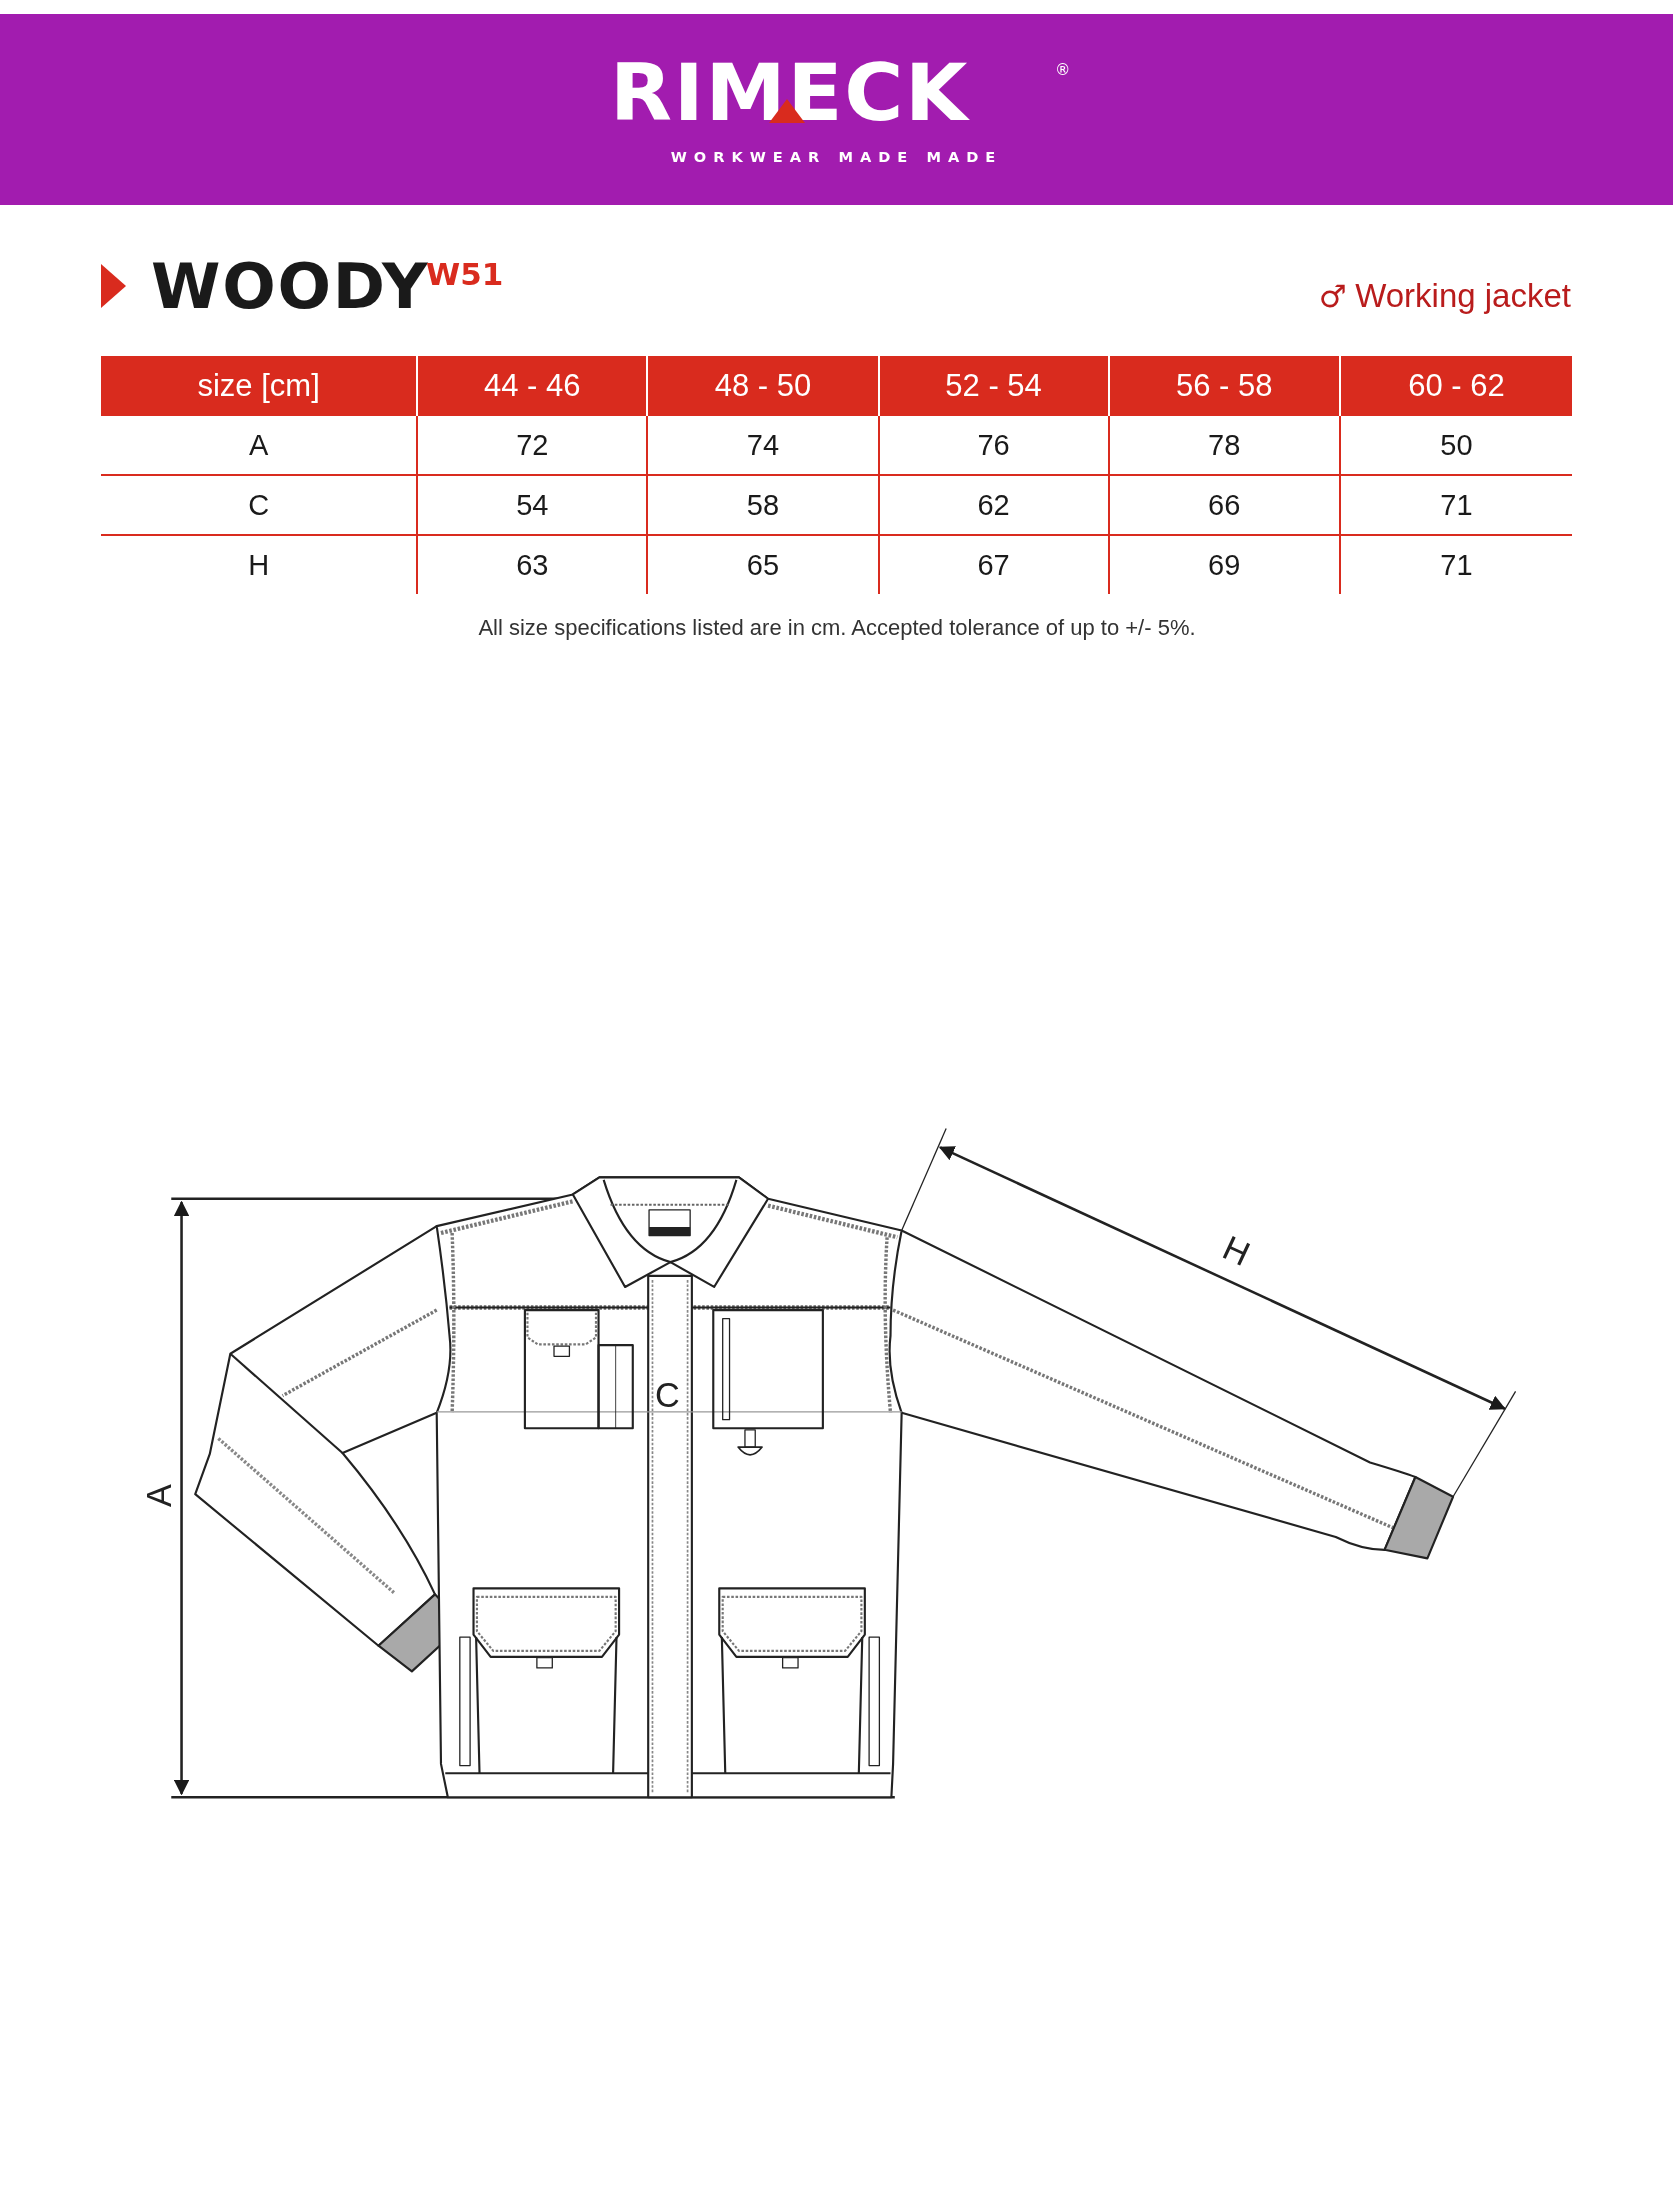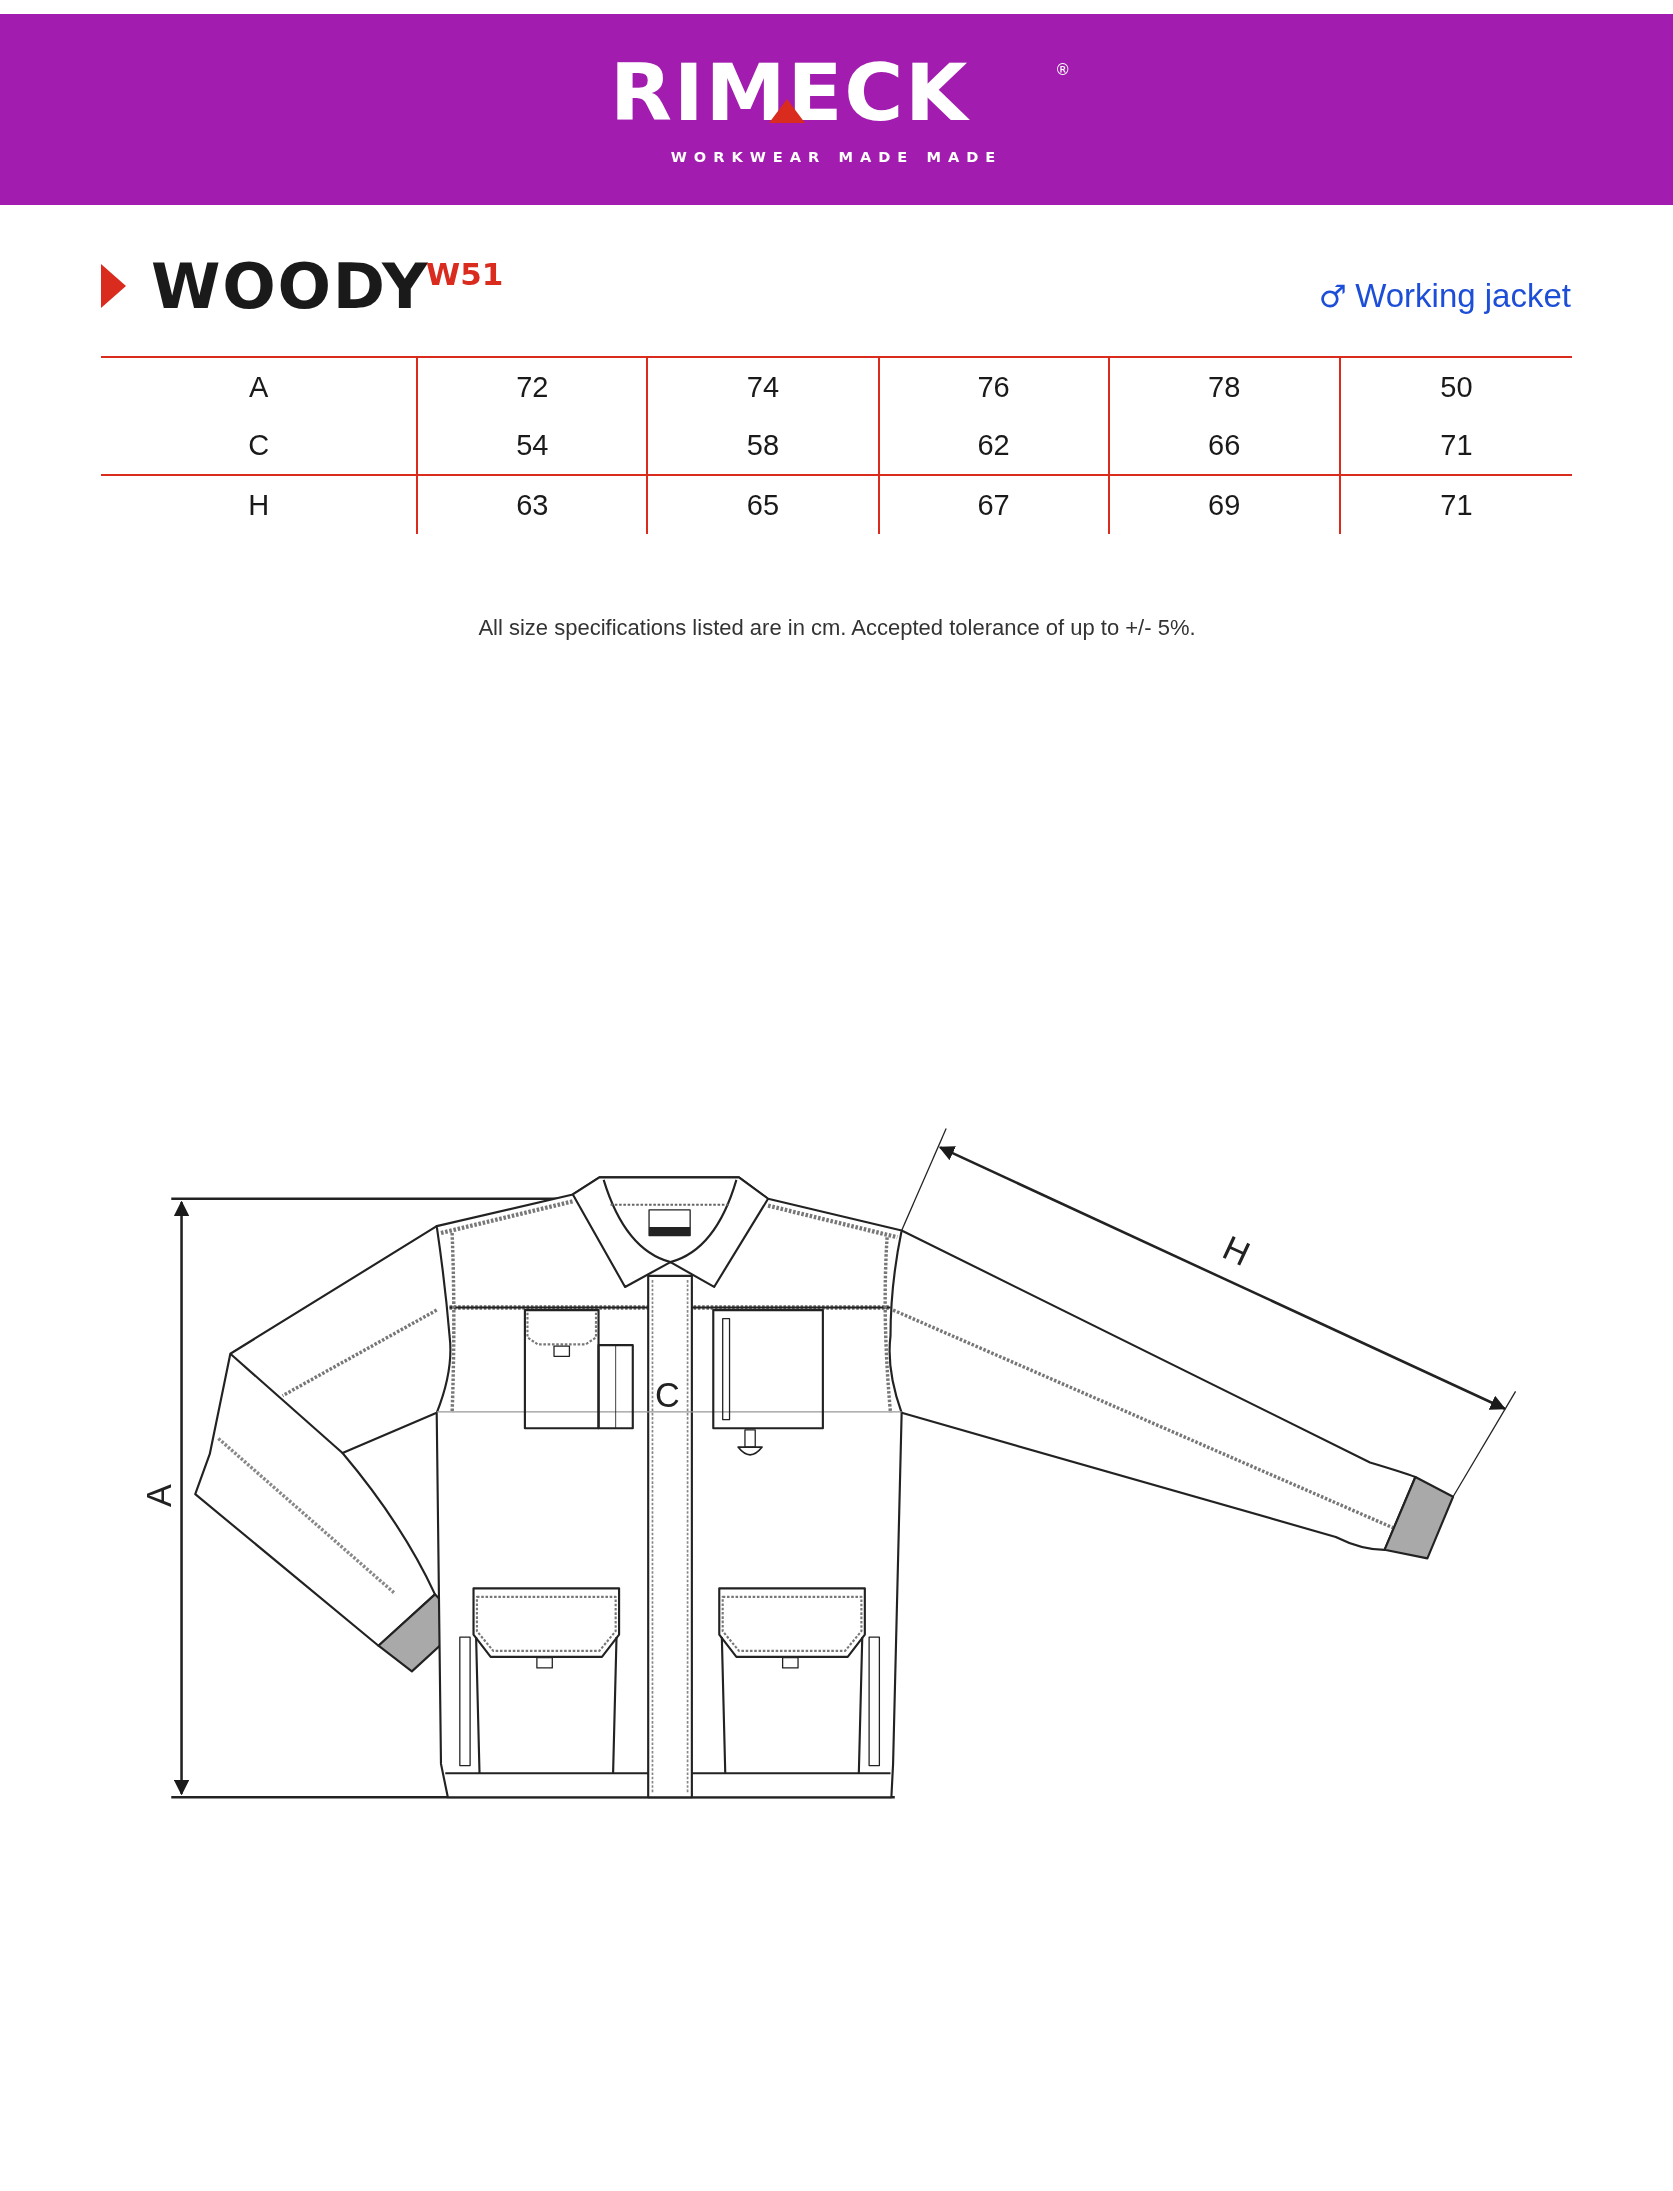--- a/index.html
+++ b/index.html
@@ -6,21 +6,21 @@
   body{width:1674px;height:2192px;background:#ffffff;position:relative;overflow:hidden;font-family:"Liberation Sans",sans-serif;color:#1a1a1a;}
   .topbar{position:absolute;left:0;top:14px;width:1674px;height:191px;background:#a21caf;}
   .logo{position:absolute;left:610px;top:38px;width:445px;height:82px;}
   .logo-text{position:absolute;left:0;top:0;font-family:"DejaVu Sans",sans-serif;font-weight:bold;font-size:79px;line-height:82px;color:#ffffff;letter-spacing:1.7px;white-space:nowrap;transform:scaleX(1.02);transform-origin:left top;}
   .logo-reg{position:absolute;left:445px;top:8.6px;font-size:15.4px;color:#fff;font-family:"DejaVu Sans",sans-serif;}
   .logo-accent{position:absolute;left:769px;top:85px;width:0;height:0;border-left:18px solid transparent;border-right:18px solid transparent;border-bottom:24px solid #d92b1e;}
   .tagline{position:absolute;left:599px;top:134px;width:475px;text-align:center;color:#fff;font-family:"DejaVu Sans",sans-serif;font-weight:bold;font-size:14.6px;letter-spacing:7px;white-space:nowrap;}
   .title-tri{position:absolute;left:101px;top:264px;width:0;height:0;border-top:22px solid transparent;border-bottom:22px solid transparent;border-left:25px solid #d92b1e;}
   .title{position:absolute;left:151px;top:248px;font-family:"DejaVu Sans",sans-serif;font-weight:bold;font-size:63px;line-height:77px;color:#1a1a1a;letter-spacing:1.7px;}
   .code{position:absolute;left:426px;top:255px;font-family:"DejaVu Sans",sans-serif;font-weight:bold;font-size:31px;line-height:38px;color:#d92b1e;}
-  .subtitle{position:absolute;right:103px;top:274px;font-size:33px;line-height:43px;color:#1d4ed8;white-space:nowrap;}
+  .subtitle{position:absolute;right:103px;top:274px;font-size:33px;line-height:43px;color:#b91c1c;white-space:nowrap;}
   .subtitle .sym{margin-right:8.6px;font-family:"DejaVu Sans",sans-serif;font-size:31px;}
   table.size{position:absolute;left:101px;top:356px;width:1471px;border-collapse:collapse;table-layout:fixed;}
   table.size th{background:#d92b1e;color:#fff;font-weight:normal;font-size:31px;height:60px;padding:0;border-left:2.6px solid #ffffff;}
   table.size th:first-child{border-left:none;}
   table.size td{font-size:29px;height:58px;text-align:center;padding:0;border-left:2.6px solid #d92b1e;border-top:2.6px solid #d92b1e;color:#1a1a1a;}
   table.size td:first-child{border-left:none;}
   table.size tr:nth-child(2) td{border-top:none;}
   .note{position:absolute;left:0;top:615px;width:1674px;text-align:center;font-size:22px;color:#333;}
   .drawing{position:absolute;left:0;top:0;width:1674px;height:2192px;}
   .dim-label{font-family:"Liberation Sans",sans-serif;font-size:40px;fill:#222;}
@@ -47,20 +47,28 @@
 <table class="size">
   <colgroup>
     <col style="width:316px">
       <col style="width:230px">
       <col style="width:231px">
       <col style="width:230px">
       <col style="width:231px">
       <col style="width:232px">
   </colgroup>
   <tbody>
+      <tr>
+    <th>size [cm]</th>
+    <th>44 - 46</th>
+    <th>48 - 50</th>
+    <th>52 - 54</th>
+    <th>56 - 58</th>
+    <th>60 - 62</th>
+  </tr>
   <tr>
     <td>A</td>
     <td>72</td>
     <td>74</td>
     <td>76</td>
     <td>78</td>
     <td>50</td>
   </tr>
   <tr>
     <td>C</td>

